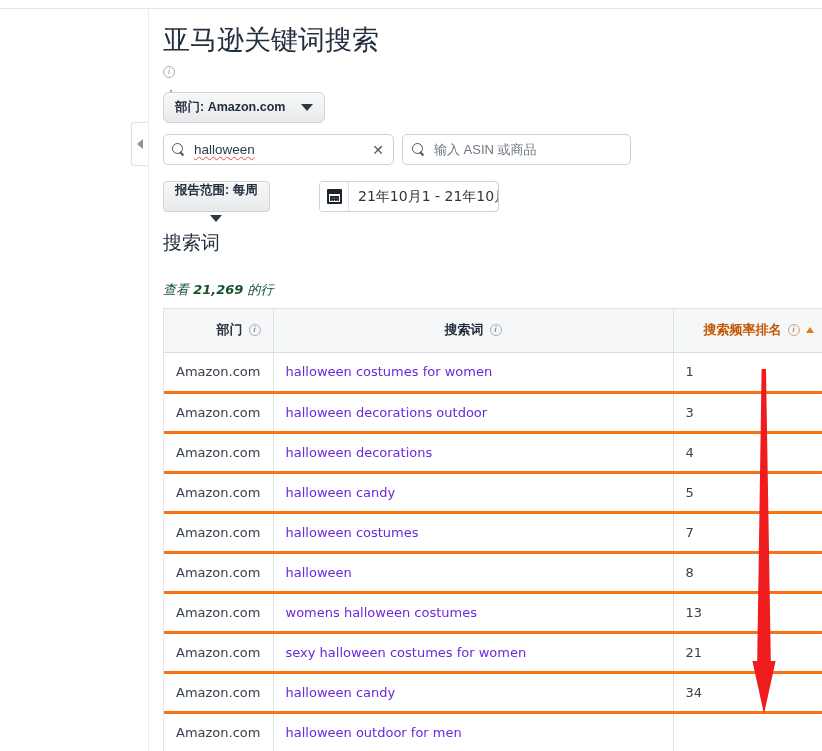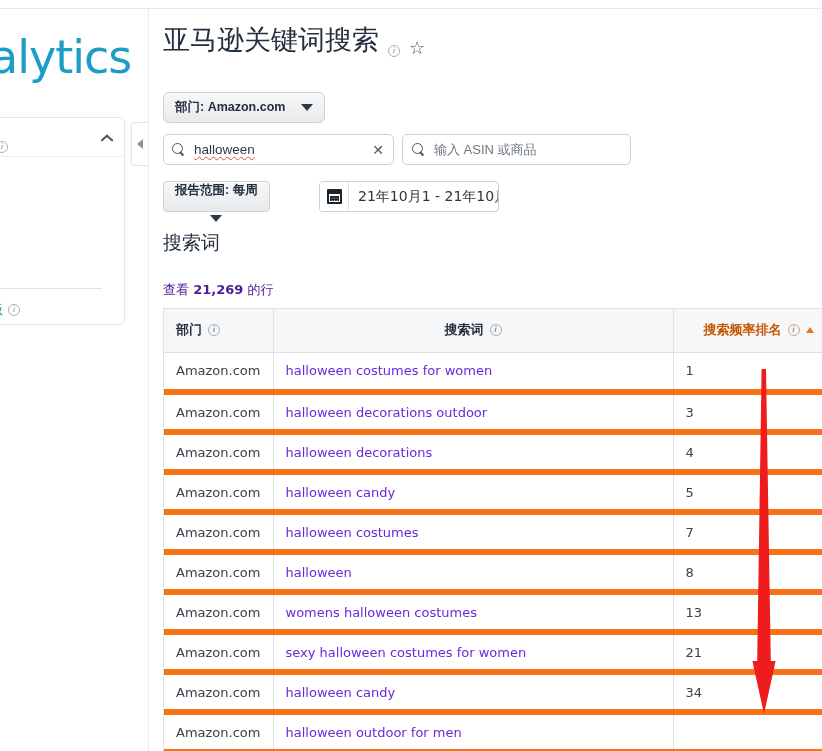--- a/index.html
+++ b/index.html
@@ -92,21 +92,21 @@
   }
 
   
   .main {
     position:absolute; left:149px; top:9px; width:673px; height:742px;
     background:#fff;
   }
 
   .page-title-row {
     position:absolute; left:14px; top:14px;
-    display:flex; align-items:flex-end; gap:9px;
+    display:flex; align-items:flex-start; gap:9px;flex-direction:column;
   }
   .page-title {
     font-size:27px; line-height:34px; font-weight:400; color:#232f3e;
     font-family:"DejaVu Sans","Liberation Sans",sans-serif;
     white-space:nowrap;
   }
   .star-icon { font-size:18px; color:#43505c; line-height:18px; }
 
   .btn-dd {
     display:inline-flex; align-items:center; gap:16px;
@@ -194,55 +194,56 @@
     font-family:"DejaVu Sans","Liberation Sans",sans-serif;
   }
 
   .section-title {
     position:absolute; left:14px; top:221px;
     font-size:19px; color:#232f3e; font-weight:400;
     font-family:"DejaVu Sans","Liberation Sans",sans-serif;
   }
   .rows-count {
     position:absolute; left:14px; top:272px;
-    font-size:13px; color:#4c1d95;
-    font-family:"DejaVu Sans","Liberation Sans",sans-serif;
+    font-size:13px; color:#14532d;
+    font-family:"DejaVu Sans","Liberation Sans",sans-serif;
+    font-style:italic;
   }
   .rows-count b { font-weight:bold; }
 
   
   .tbl-wrap {
     position:absolute; left:14px; top:299px; width:680px;
     border-top:1px solid #e0e3e5;
     border-left:1px solid #e0e3e5;
   }
   table.kw { border-collapse:collapse; table-layout:fixed; width:680px; }
   table.kw th, table.kw td {
     border-right:1px solid #e0e3e5;
-    border-bottom:6px solid #f97316;
+    border-bottom:3px solid #f97316;
     height:40px;
     padding:0 12px;
     font-size:13px;
     font-weight:400;
     vertical-align:middle;
     font-family:"DejaVu Sans","Liberation Sans",sans-serif;
   }
   table.kw thead th {
     background:#f6f7f8;
     height:43px;
     font-weight:bold;
     color:#232f3e;
     border-bottom:1px solid #dcdfe1;
   }
   .col-dept  { width:109px; }
   .col-term  { width:400px; }
   .col-rank  { width:171px; }
 
   th .hd { display:flex; align-items:center; gap:6px; }
-  th.c-dept .hd { justify-content:flex-start; }
+  th.c-dept .hd { justify-content:flex-end; }
   th.c-term .hd { justify-content:center; }
   th.c-rank .hd { justify-content:center; color:#c45500; }
   th.c-rank .hd .info-circle { border-color:#c9a98e; }
   th.c-rank .hd .info-circle:after { color:#c08f63; }
   .sort-up {
     width:0;height:0;
     border-left:4.5px solid transparent;
     border-right:4.5px solid transparent;
     border-bottom:6px solid #e47911;
   }
@@ -264,36 +265,20 @@
   }
   .wm-icon { width:30px; height:20px; position:relative; }
 </style>
 </head>
 <body>
 
 <div id="root">
 
   <div class="top-rule"></div>
 
-  <div class="left-col">
-    <div class="brand-logo">alytics</div>
-
-    <div class="left-card">
-      <div class="left-card-head">
-        <span class="chev-up"></span>
-      </div>
-    </div>
-
-    <span class="info-circle lc-info-1"></span>
-    <div class="lc-divider"></div>
-    <div class="lc-row-2">
-      <span class="partial-cn">版</span>
-      <span class="info-circle"></span>
-    </div>
-  </div>
 
   <div class="collapse-handle">
     <span class="tri"></span>
   </div>
   <div class="panel-edge"></div>
 
   <div class="main">
 
     <div class="page-title-row">
       <span class="page-title">亚马逊关键词搜索</span>

